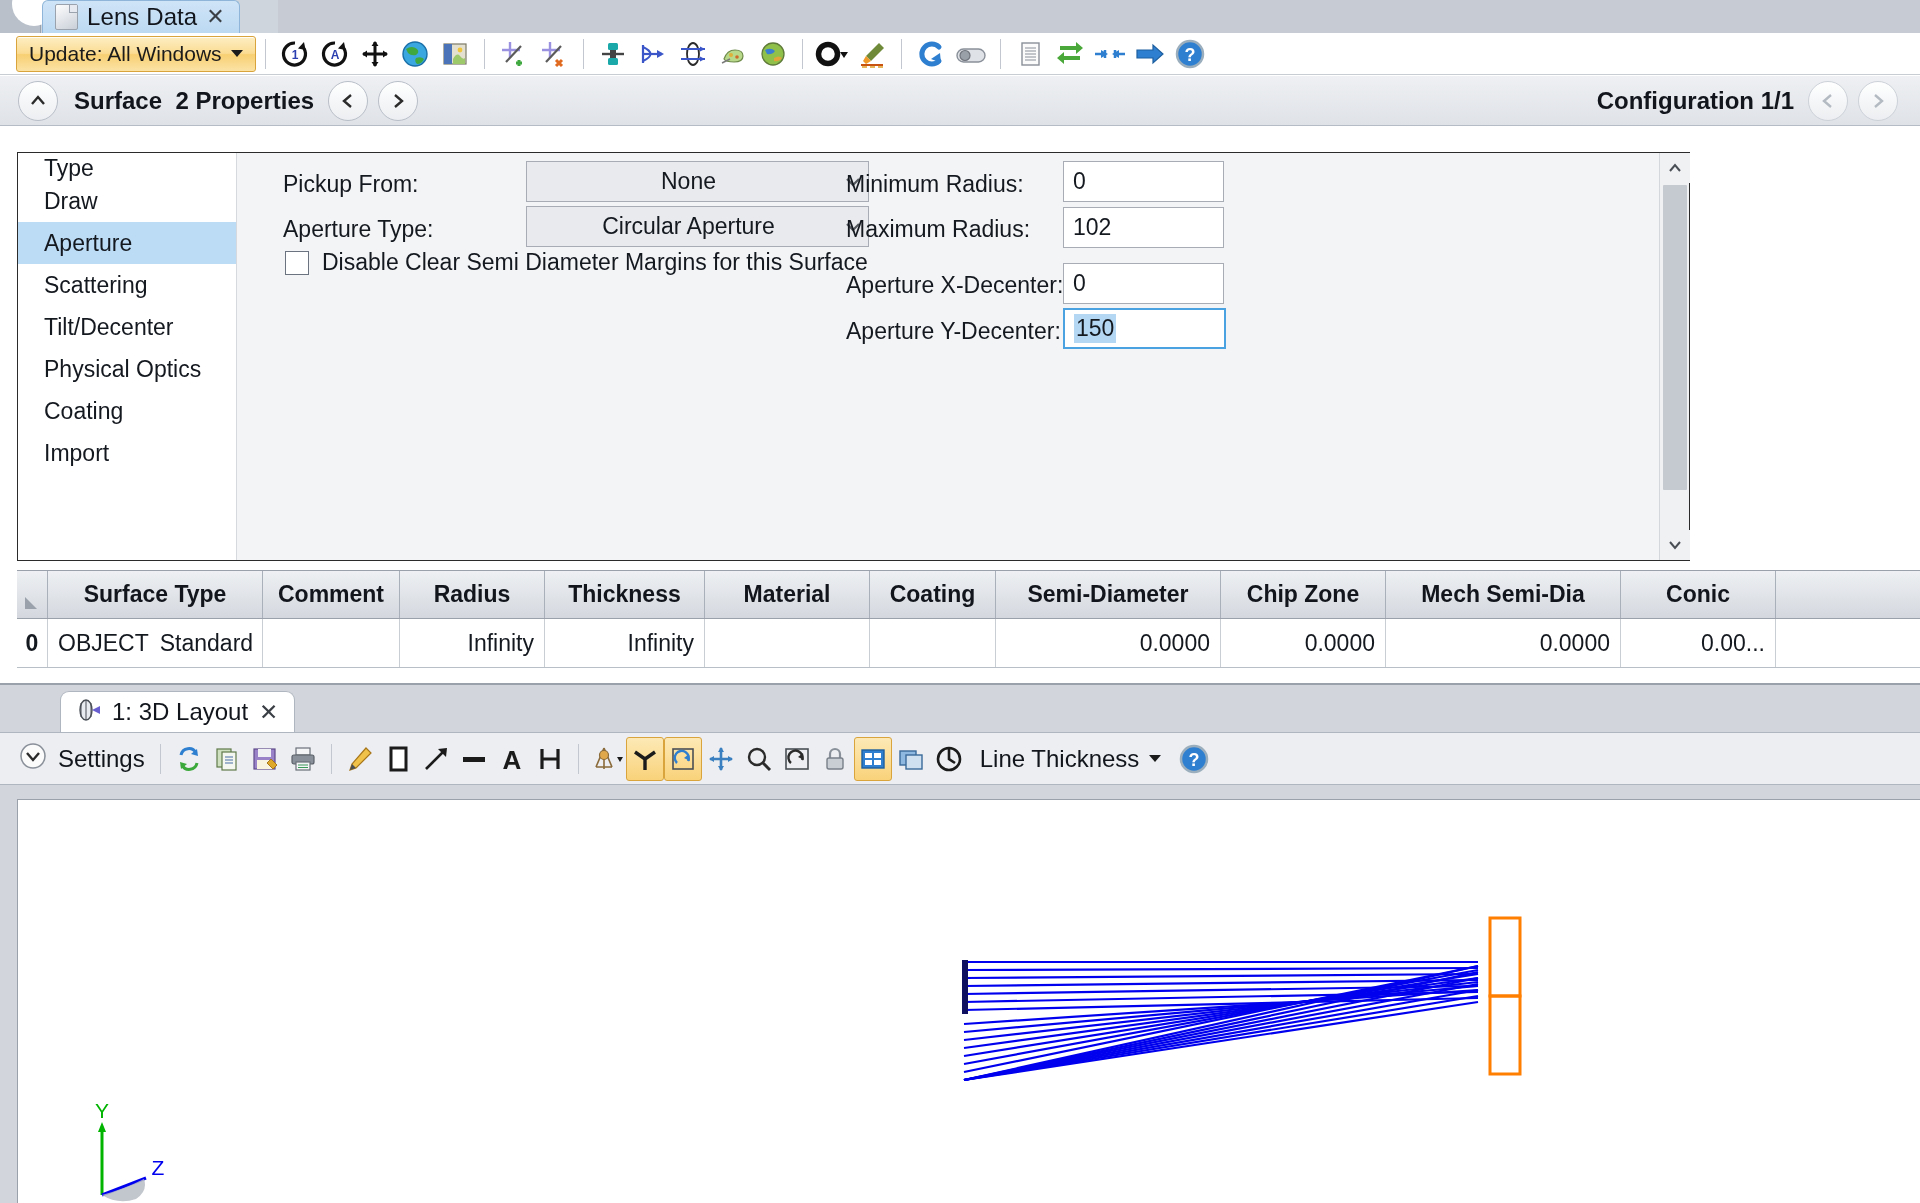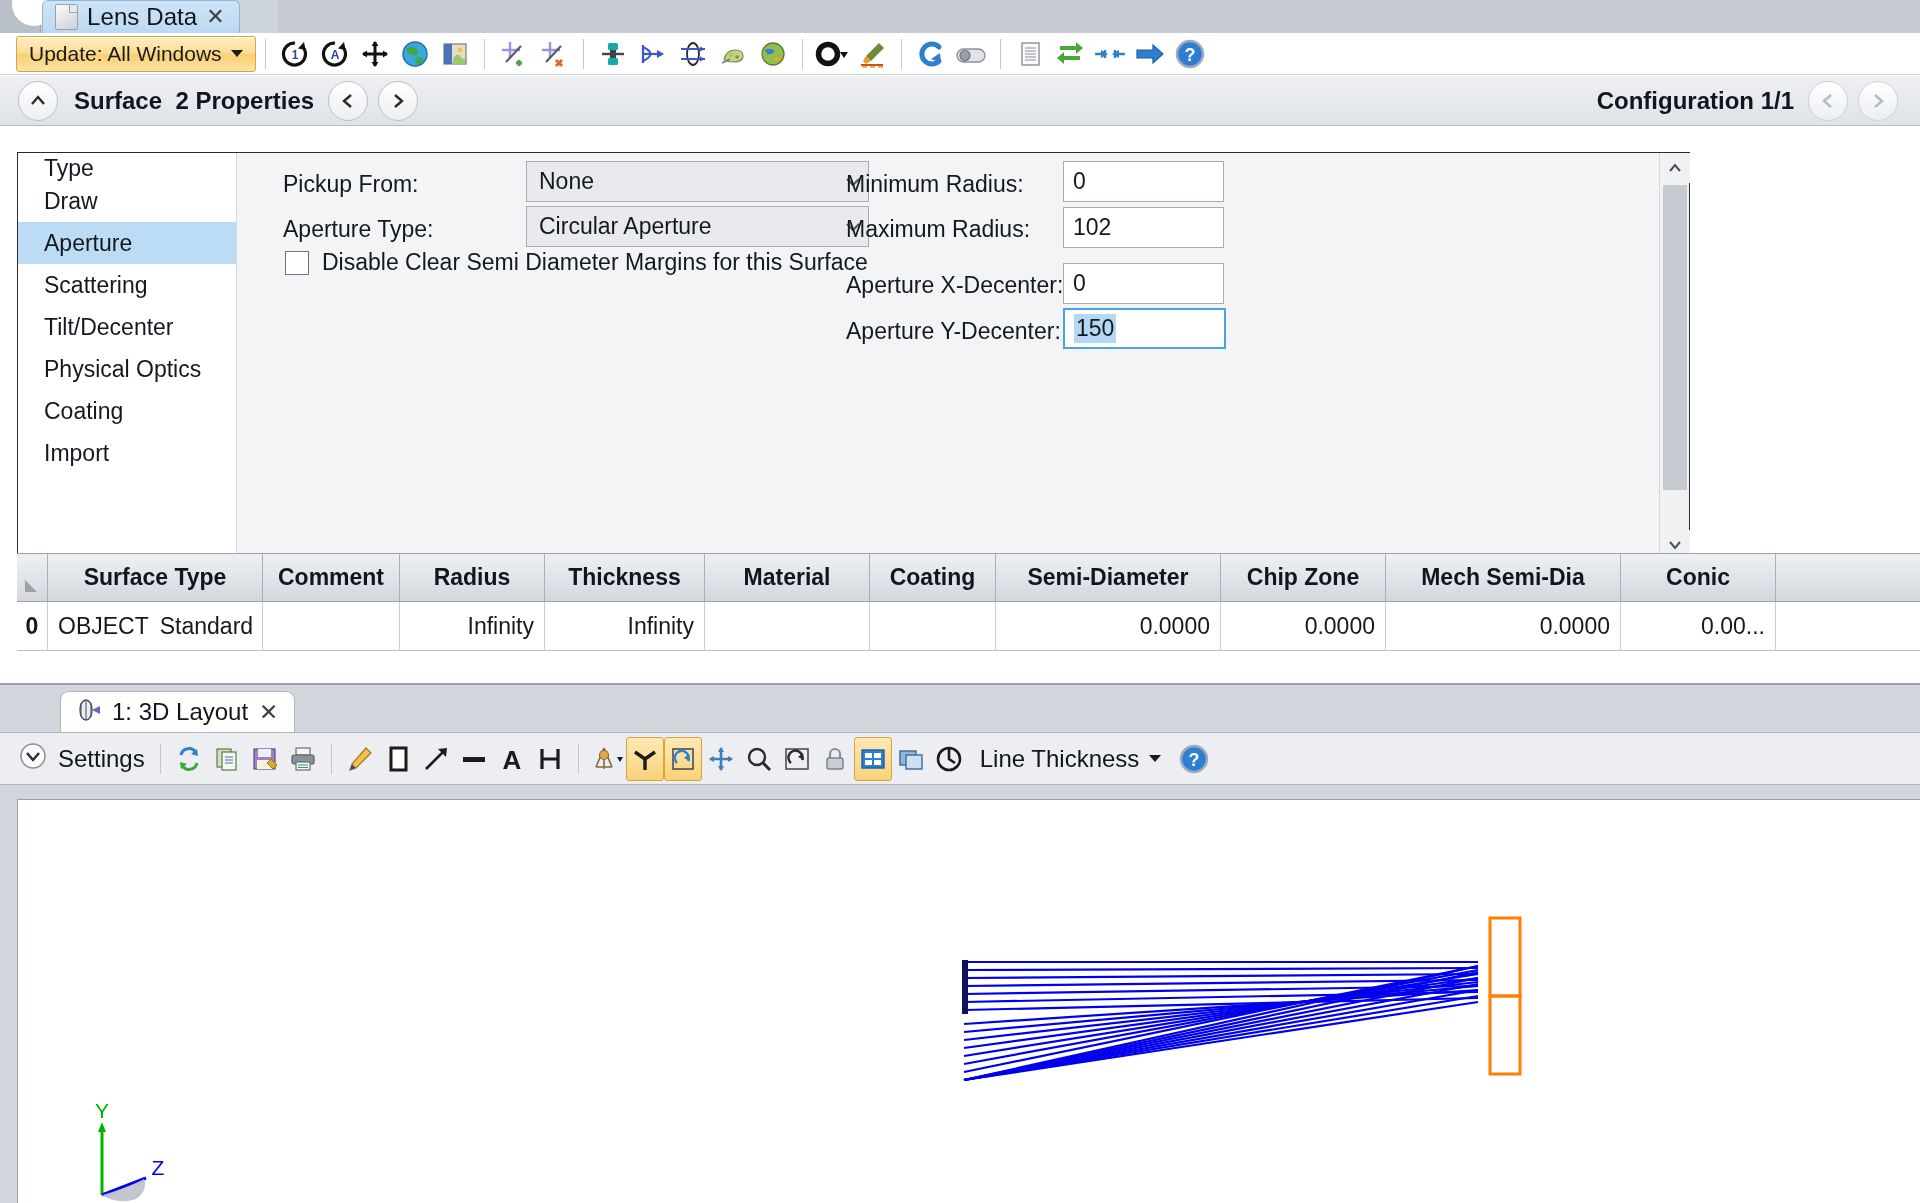--- a/index.html
+++ b/index.html
@@ -126,21 +126,21 @@
 
   .propbody { flex: 1; position: relative; background: #f3f4f6; }
 
   .fld-label {
     position: absolute; font-size: 23px; color: #14181f; white-space: nowrap;
   }
   .combo {
     position: absolute; height: 41px; background: #e8eaed;
     border: 1px solid #a8adb5; box-sizing: border-box;
     display: flex; align-items: center; padding-left: 12px;
-    font-size: 23px; color: #14181f; cursor: pointer;
+    font-size: 23px; color: #14181f; cursor: pointer; text-align: center;
   }
   .combo .cv { flex: 1; white-space: nowrap; overflow: hidden; }
   .combo .chev { width: 30px; display: flex; align-items: center; justify-content: center; }
   .txtbox {
     position: absolute; height: 41px; background: #ffffff;
     border: 1px solid #a8adb5; box-sizing: border-box;
     display: flex; align-items: center; padding-left: 9px;
     font-size: 23px; color: #14181f; cursor: text;
   }
   .txtbox.focused { border: 2px solid #4aa3e0; }
@@ -164,21 +164,21 @@
     display: flex; align-items: center; justify-content: center; cursor: pointer;
   }
   .vscroll .arrow.bot { position: absolute; bottom: 0; left: 0; }
   .vscroll .thumb {
     position: absolute; left: 3px; top: 32px; width: 24px; height: 305px;
     background: #c5c9d0; border-radius: 1px; cursor: pointer;
   }
 
   
   .ldtable {
-    position: absolute; left: 17px; top: 553px; width: 1903px; height: 72px;
+    position: absolute; left: 17px; top: 570px; width: 1903px; height: 72px;
   }
   .ldrow { display: flex; height: 49px; box-sizing: border-box; }
   .hdrrow {
     background: linear-gradient(to bottom, #eef0f3 0%, #d4d8de 100%);
     border-top: 1px solid #9aa1ab; border-bottom: 1px solid #9aa1ab;
   }
   .hdrcell {
     display: flex; align-items: center; justify-content: center;
     font-size: 23px; font-weight: bold; color: #12161c;
     border-right: 1px solid #a9b0b9; box-sizing: border-box;

